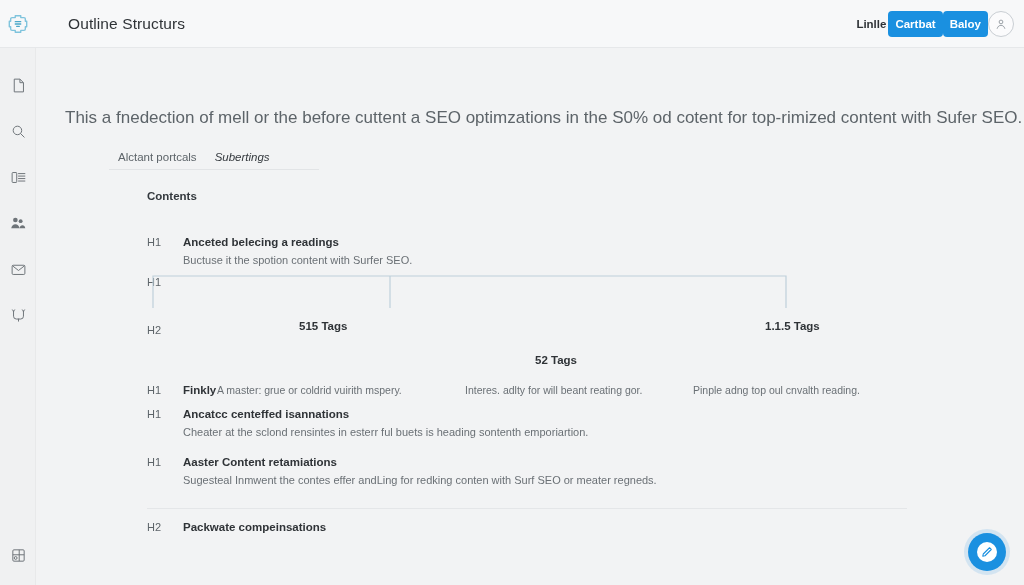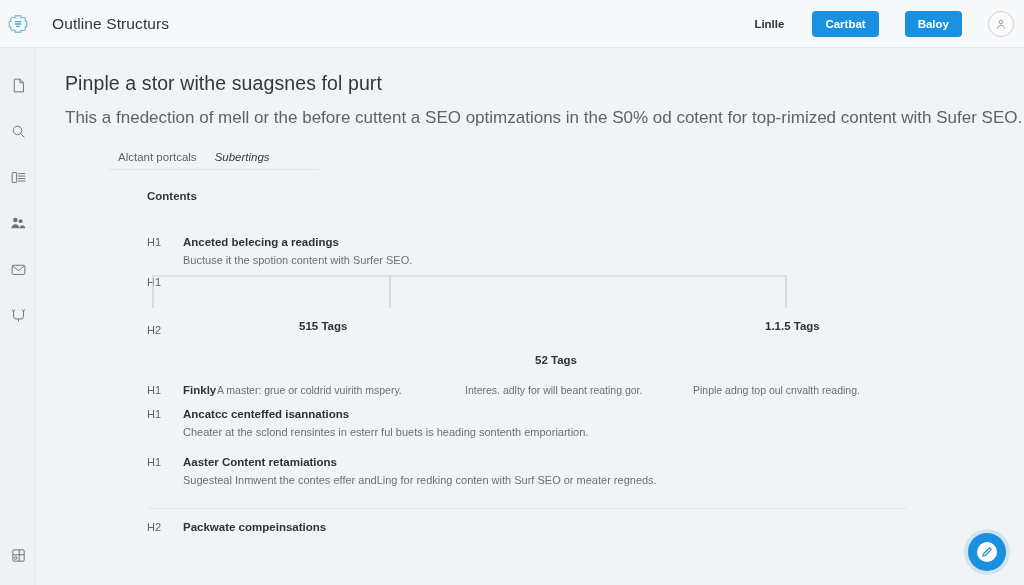--- a/index.html
+++ b/index.html
@@ -25,47 +25,47 @@
     border-bottom: 1px solid #e6e8ea;
     display: flex; align-items: center;
   }
   .logo-slot {
     width: 36px; height: 48px;
     display: flex; align-items: center; justify-content: center;
     flex: 0 0 36px;
   }
   .logo-icon { display:block; }
   .app-title {
-    margin-left: 16px;
+    margin-left: 32px;
     font-size: 15.5px;
     color: #2f3337;
     letter-spacing: .1px;
     white-space: nowrap;
   }
   .topbar-right {
     margin-left: auto;
-    display: flex; align-items: center; gap: 26px;
+    display: flex; align-items: center; gap: 0;
     padding-right: 10px;
   }
   .link-btn {
     font-size: 11.5px;
     font-weight: bold;
     color: #2f3337;
     padding: 4px 2px;
     cursor: pointer;
     white-space: nowrap;
   }
   .pill-btn {
     background: #1a90e0;
     color: #ffffff;
     font-size: 11.5px;
     font-weight: bold;
     border: none;
     border-radius: 4px;
-    padding: 7px 13px;
+    padding: 7px 7px;
     cursor: pointer;
     white-space: nowrap;
     font-family: "Liberation Sans", sans-serif;
   }
   .avatar {
     width: 26px; height: 26px;
     border-radius: 50%;
     border: 1px solid #c9ced3;
     background: #fbfbfc;
     display: flex; align-items: center; justify-content: center;
@@ -310,21 +310,20 @@
   </div>
 
   <div class="collapse-handle">
     <svg width="14" height="40" viewBox="0 0 14 40">
       <path d="M0 0 L13 20 L0 40 Z" fill="#fbfbfc"></path>
     </svg>
   </div>
 
   <div class="content">
 
-    <div class="page-title">Pinple a stor withe suagsnes fol purt</div>
     <div class="page-sub">This a fnedection of mell or the before cuttent a SEO optimzations in the S0% od cotent for top-rimized content with Sufer SEO.</div>
 
     <div class="tabs">
       <div class="tab">Alctant portcals</div>
       <div class="tab active">Subertings</div>
     </div>
 
     <div class="outline">
 
       <div class="contents-label">Contents</div>

